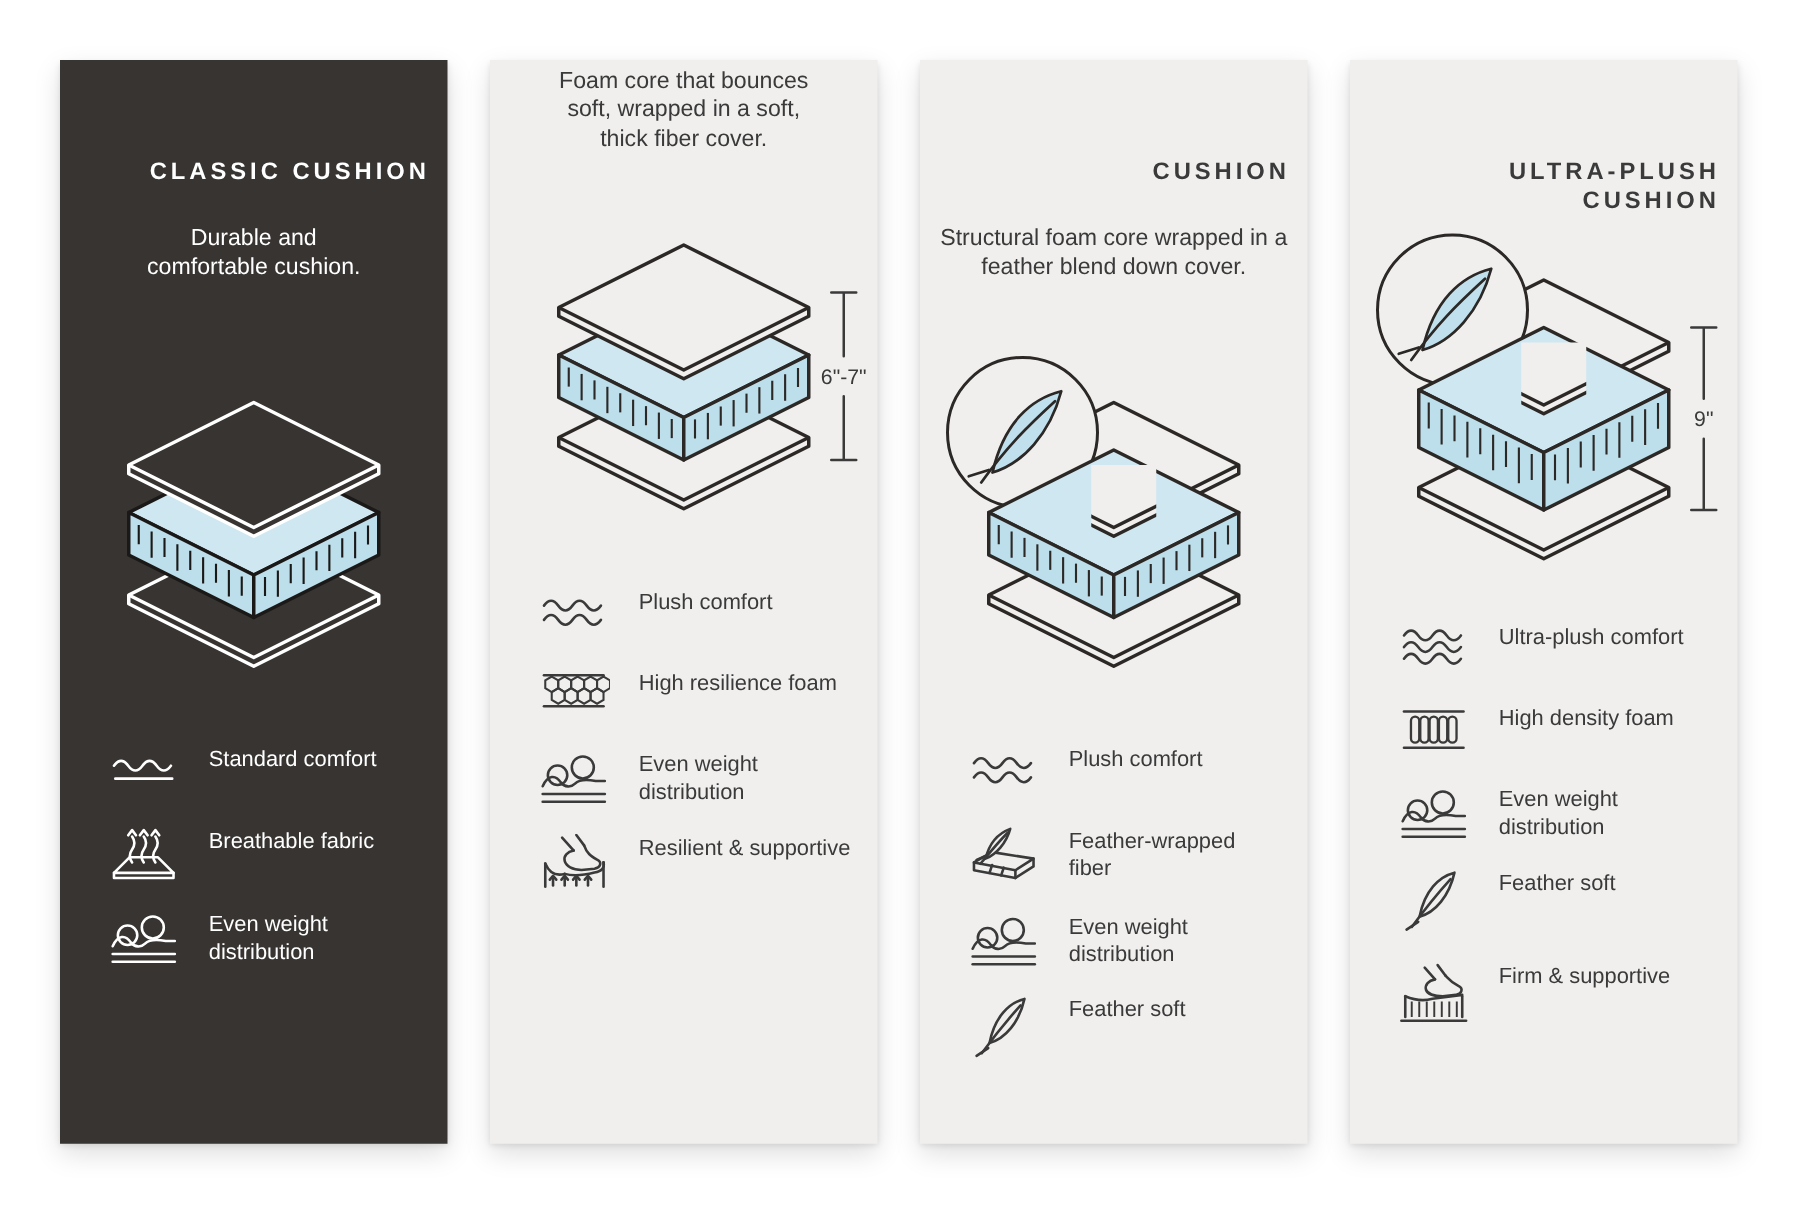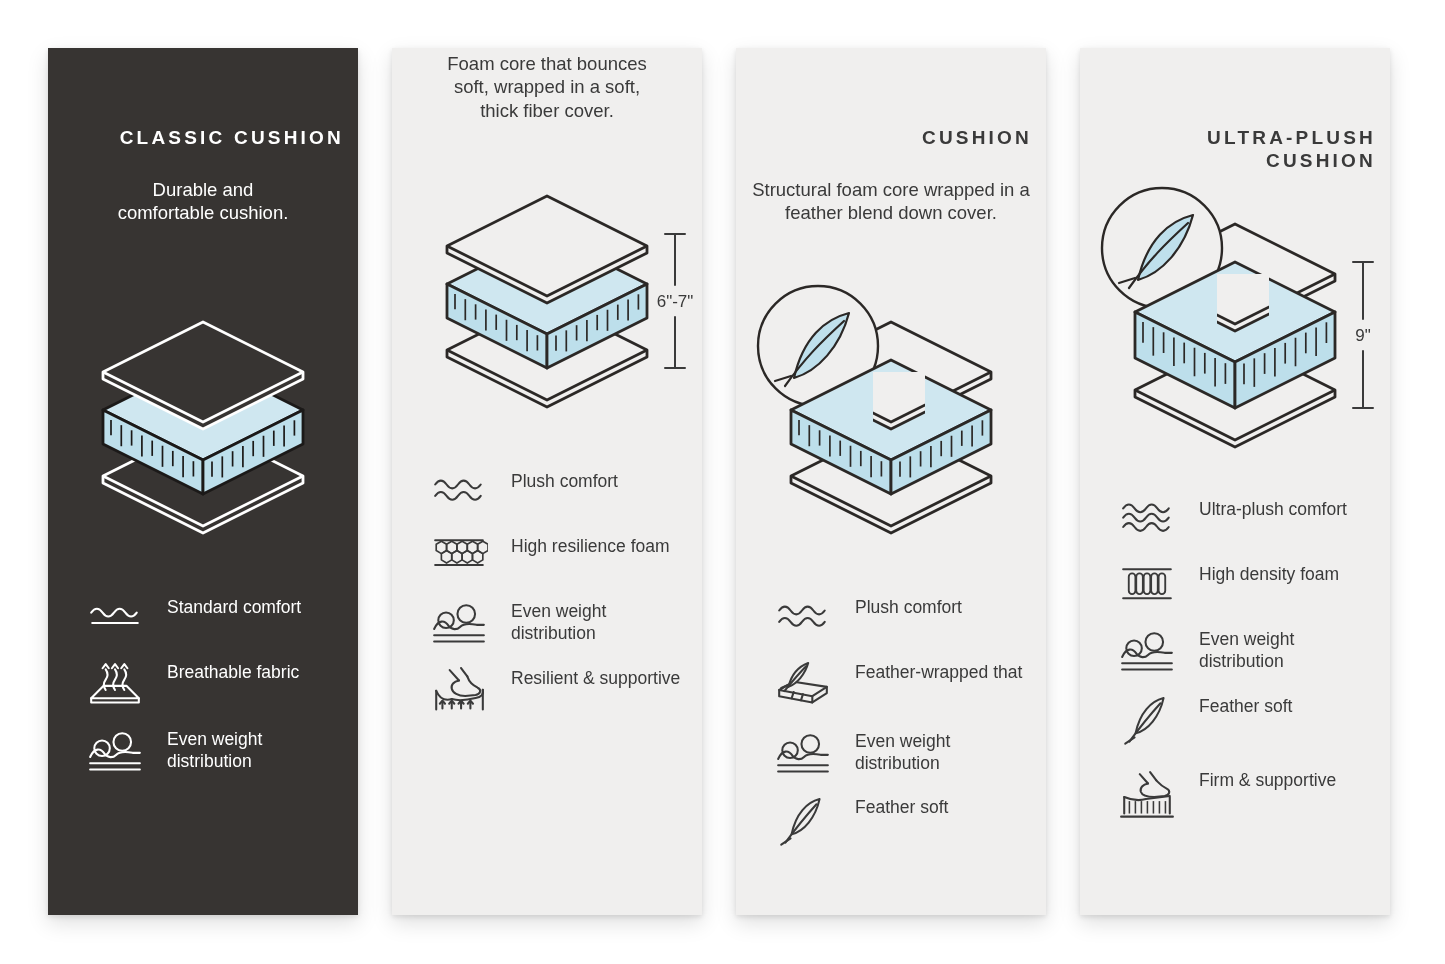--- a/index.html
+++ b/index.html
@@ -320,21 +320,21 @@
     <path fill="none" stroke="#3a3a3a" stroke-width="2" stroke-linecap="round" stroke-linejoin="round" d="M5,28 L19,20 L51,25 L37,34 Z"></path>
     <path fill="none" stroke="#3a3a3a" stroke-width="2" stroke-linecap="round" stroke-linejoin="round" d="M5,28 V34 L37,40 V34"></path>
               <path fill="none" stroke="#3a3a3a" stroke-width="2" stroke-linecap="round" stroke-linejoin="round" d="M51,25 V31 L37,40"></path>
     <path fill="none" stroke="#3a3a3a" stroke-width="2" stroke-linecap="round" stroke-linejoin="round" d="M19,30 l-2,6"></path>
               <path fill="none" stroke="#3a3a3a" stroke-width="2" stroke-linecap="round" stroke-linejoin="round" d="M28,32 l-2,6"></path>
     <path fill="#f0efee" stroke="#3a3a3a" stroke-width="2" stroke-linejoin="round" d="M33,2 C25,5 17,12 14,25 C22,22 30,13 33,2 Z"></path>
     <path fill="none" stroke="#3a3a3a" stroke-width="2" stroke-linecap="round" stroke-linejoin="round" d="M31,5 C24,12 19,18 10,29"></path>
               <path fill="none" stroke="#3a3a3a" stroke-width="2" stroke-linecap="round" stroke-linejoin="round" d="M7,26 L14,23"></path>
             </svg>
           </span>
-       <span class="f-label">Feather-wrapped that</span>
+       <span class="f-label">Feather-wrapped fiber</span>
      </li>
         <li class="feature">
        <span class="f-icon">
             <svg width="58" viewBox="0 0 56 44">
     <circle fill="none" stroke="#3a3a3a" stroke-width="2" stroke-linecap="round" stroke-linejoin="round" cx="15.5" cy="19.5" r="7.5"></circle>
               <circle fill="none" stroke="#3a3a3a" stroke-width="2" stroke-linecap="round" stroke-linejoin="round" cx="35" cy="13.5" r="8.5"></circle>
     <path fill="none" stroke="#3a3a3a" stroke-width="2" stroke-linecap="round" stroke-linejoin="round" d="M4,28 C8,19 14,19 18,25 C21,29 26,29 29,26 C33,22 40,23 45,24 L52,24"></path>
     <path fill="none" stroke="#3a3a3a" stroke-width="2" stroke-linecap="round" stroke-linejoin="round" d="M4,34 H52"></path>
               <path fill="none" stroke="#3a3a3a" stroke-width="2" stroke-linecap="round" stroke-linejoin="round" d="M4,40 H52"></path>
             </svg>

